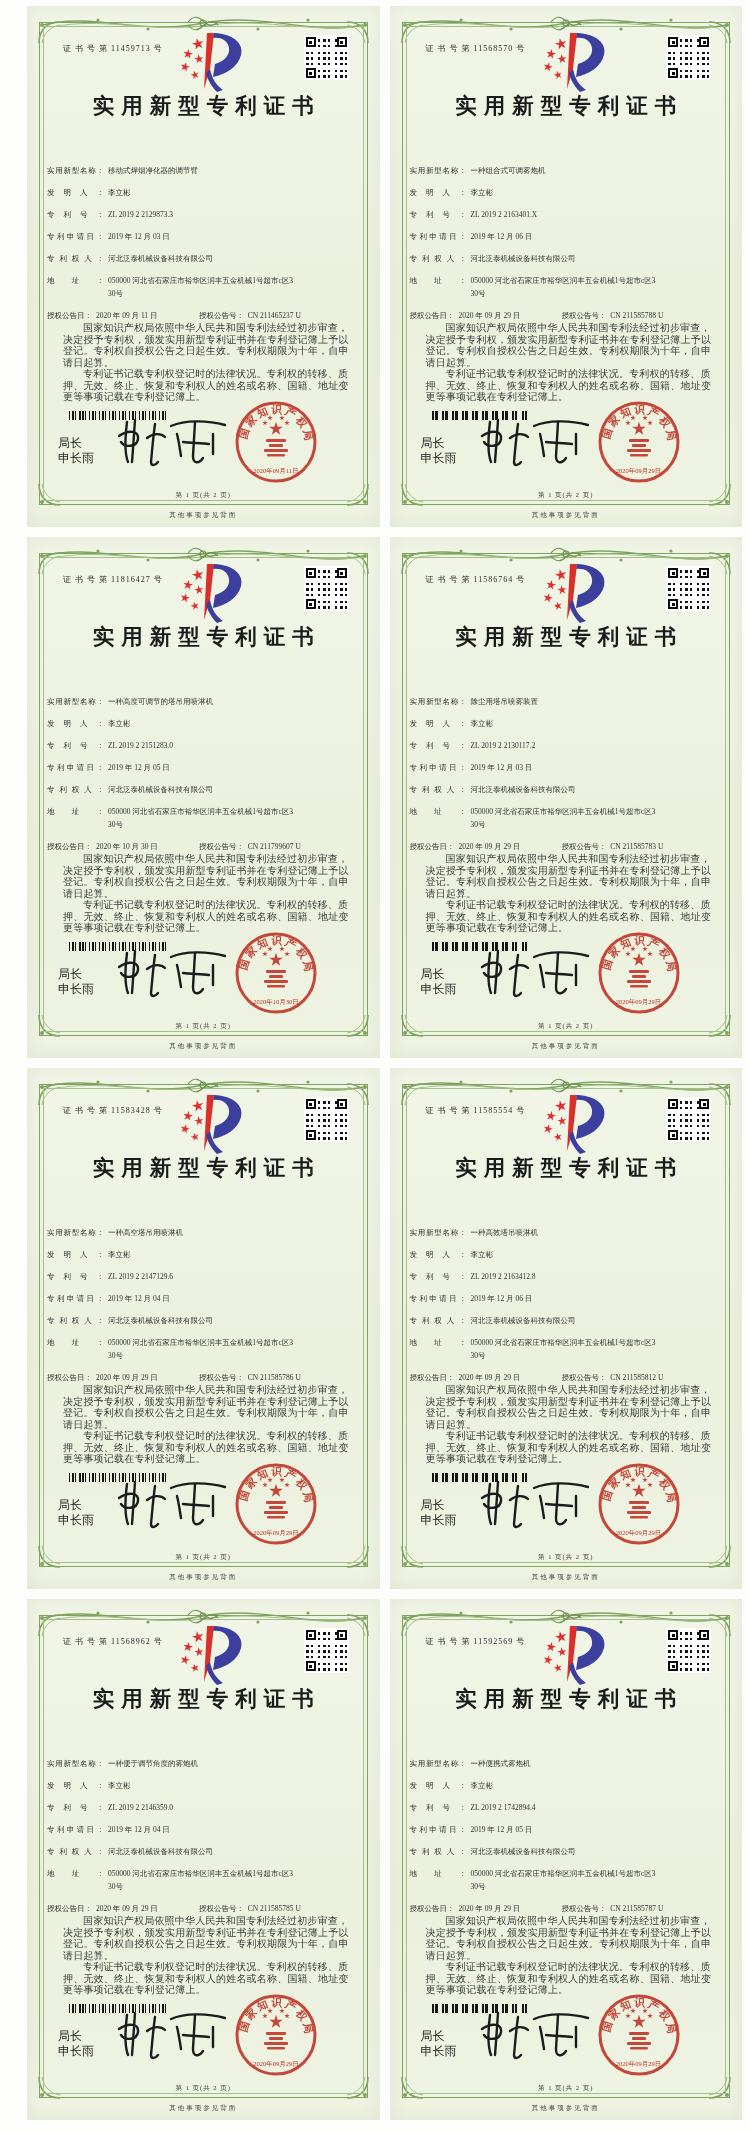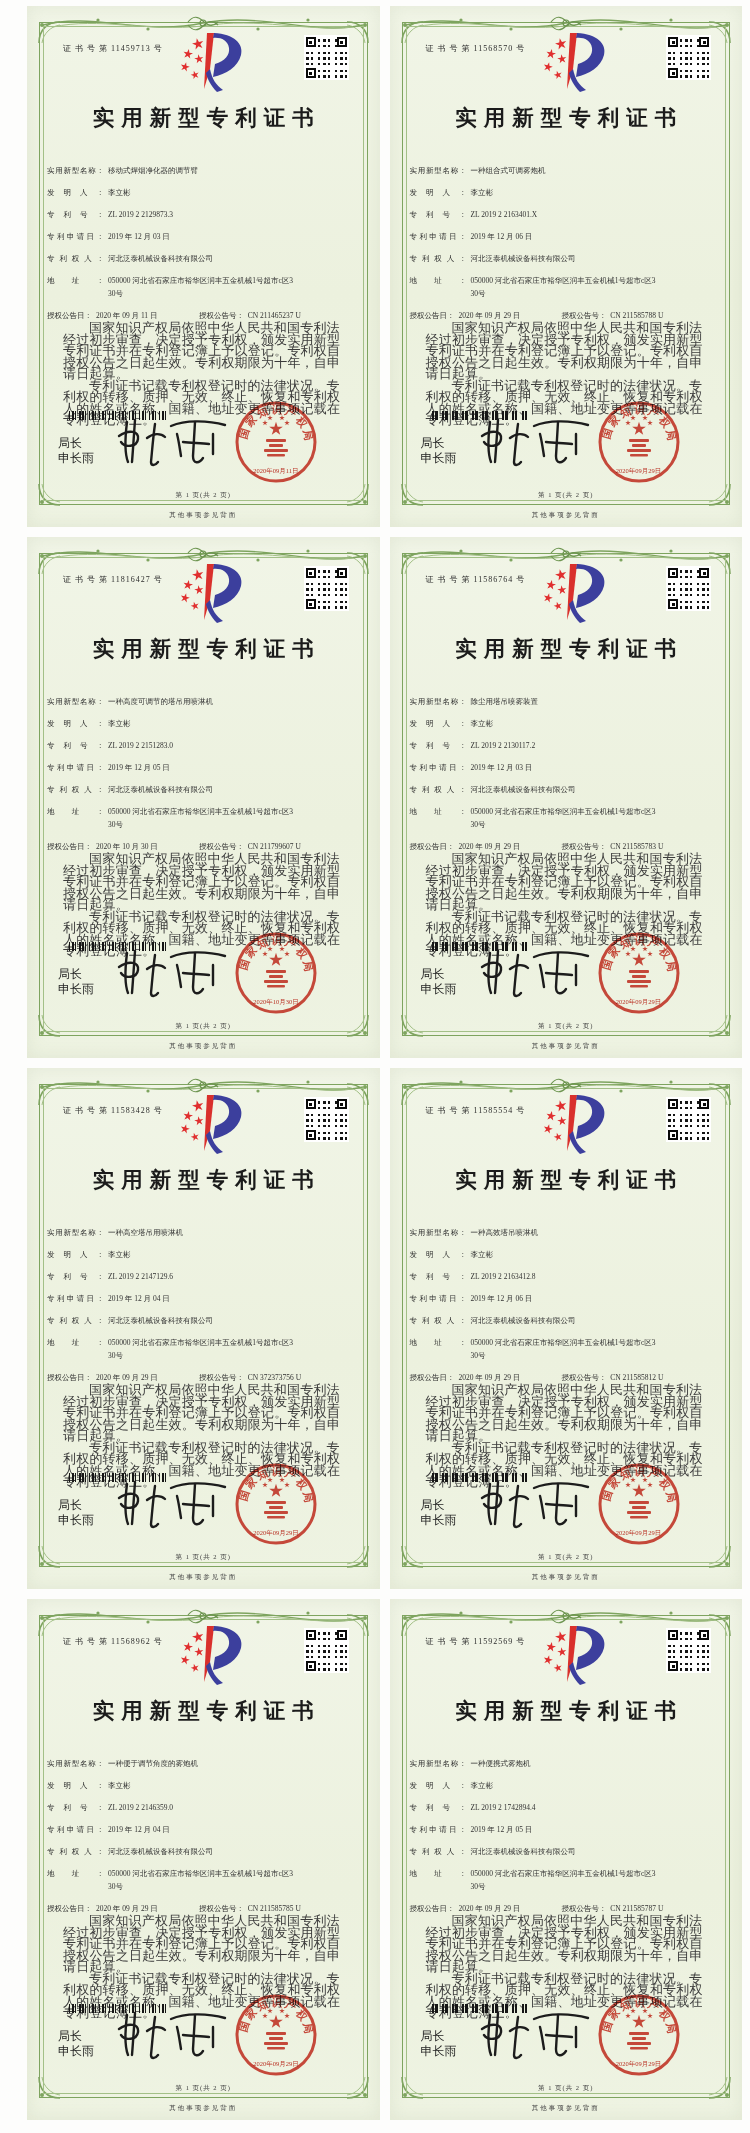--- a/index.html
+++ b/index.html
@@ -24,33 +24,33 @@
   .cert-no{position:absolute;top:37px;left:36px;font-size:8px;letter-spacing:1px;color:#2c2c2c;}
   .logo{position:absolute;top:25px;left:143px;width:78px;height:64px;}
   .qr{position:absolute;top:31px;right:33px;width:41px;height:41px;background:
       repeating-linear-gradient(90deg,#0a0a0a 0 3px,#ffffff 3px 5px,#0a0a0a 5px 7px,#ffffff 7px 12px,#0a0a0a 12px 14px,#ffffff 14px 17px),
       repeating-linear-gradient(0deg,#0a0a0a 0 3px,#ffffff 3px 6px,#0a0a0a 6px 8px,#ffffff 8px 13px,#0a0a0a 13px 15px,#ffffff 15px 18px);
       background-blend-mode:screen;outline:2px solid #fff;}
   .finder{position:absolute;width:10px;height:10px;border:2px solid #0a0a0a;background:#fff;box-sizing:border-box;}
   .finder::after{content:"";position:absolute;inset:1.5px;background:#0a0a0a;}
   .finder.f1{left:0;top:0}.finder.f2{right:0;top:0}.finder.f3{left:0;bottom:0}
 
-  .title{position:absolute;top:97px;left:0;width:100%;text-align:center;font-size:21.5px;font-weight:700;
+  .title{position:absolute;top:85px;left:0;width:100%;text-align:center;font-size:21.5px;font-weight:700;
     letter-spacing:7px;padding-left:7px;box-sizing:border-box;color:#1b1b1b;}
 
   .fields{position:absolute;top:158px;left:20px;right:28px;font-size:7.5px;color:#333;}
   .field-row{line-height:13px;margin-bottom:9px;white-space:nowrap;}
   .flabel{display:inline-block;width:57px;text-align:justify;text-align-last:justify;color:#2e2e2e;}
   .fvalue{display:inline-block;vertical-align:top;margin-left:2px;color:#333;}
   .fvalue.addr{white-space:pre-line;max-width:252px;}
   .grant-row .pair{display:inline-block;}
   .grant-row .pair.p1{width:150px;}
   .grant-row .glabel{color:#2e2e2e;}
 
-  .legal{position:absolute;top:316px;left:36px;right:30px;font-size:13px;line-height:11.5px;color:#3b3b3b;}
+  .legal{position:absolute;top:316px;left:36px;right:30px;font-size:10px;line-height:11.5px;color:#3b3b3b;}
   .legal p{margin:0;text-indent:2em;letter-spacing:.2px;}
 
   .barcode{position:absolute;top:405px;left:42px;width:98px;height:9px;background:
     repeating-linear-gradient(90deg,#161616 0 1.5px,transparent 1.5px 3px,#161616 3px 5.5px,transparent 5.5px 6.5px,#161616 6.5px 7.3px,transparent 7.3px 10px);}
   .director{position:absolute;top:430px;left:31px;font-size:12px;line-height:15px;color:#1f1f1f;}
   .signature{position:absolute;top:406px;left:84px;width:124px;height:60px;}
   .seal{position:absolute;top:393px;left:206px;width:86px;height:86px;mix-blend-mode:multiply;opacity:.9;}
   .seal-date{position:absolute;top:461px;left:198px;width:102px;text-align:center;font-size:6.5px;color:#c8372c;mix-blend-mode:multiply;}
   .page-no{position:absolute;top:485px;left:0;width:100%;text-align:center;font-size:6.5px;color:#3d3d3d;letter-spacing:1px;}
   .footer-note{position:absolute;top:505px;left:0;width:100%;text-align:center;font-size:6.5px;color:#474747;letter-spacing:2px;}
@@ -767,21 +767,21 @@
         <span class="fvalue addr">050000 河北省石家庄市裕华区润丰五金机械1号超市c区3
 30号</span>
       </div>
       <div class="field-row grant-row">
         <span class="pair p1">
           <span class="glabel">授权公告日：</span>
           <span class="fvalue">2020 年 09 月 29 日</span>
         </span>
         <span class="pair">
           <span class="glabel">授权公告号：</span>
-          <span class="fvalue">CN 372373756 U</span>
+          <span class="fvalue">CN 211585786 U</span>
         </span>
       </div>
     </div>
 
     <div class="legal">
       <p>国家知识产权局依照中华人民共和国专利法经过初步审查，决定授予专利权，颁发实用新型专利证书并在专利登记簿上予以登记。专利权自授权公告之日起生效。专利权期限为十年，自申请日起算。</p>
       <p>专利证书记载专利权登记时的法律状况。专利权的转移、质押、无效、终止、恢复和专利权人的姓名或名称、国籍、地址变更等事项记载在专利登记簿上。</p>
     </div>
 
     <div class="barcode"></div>

